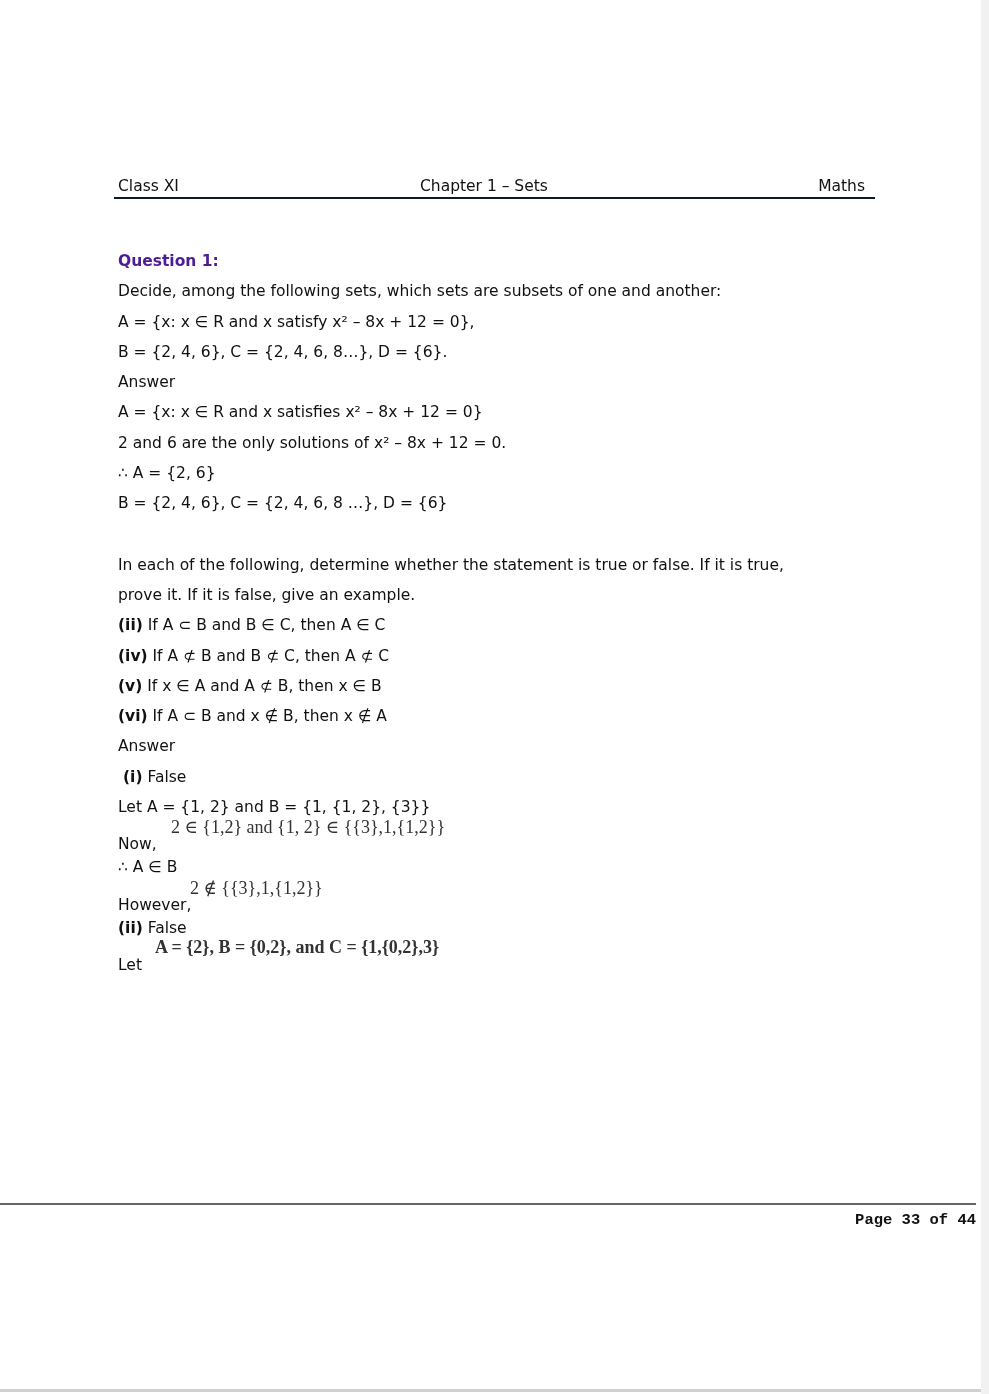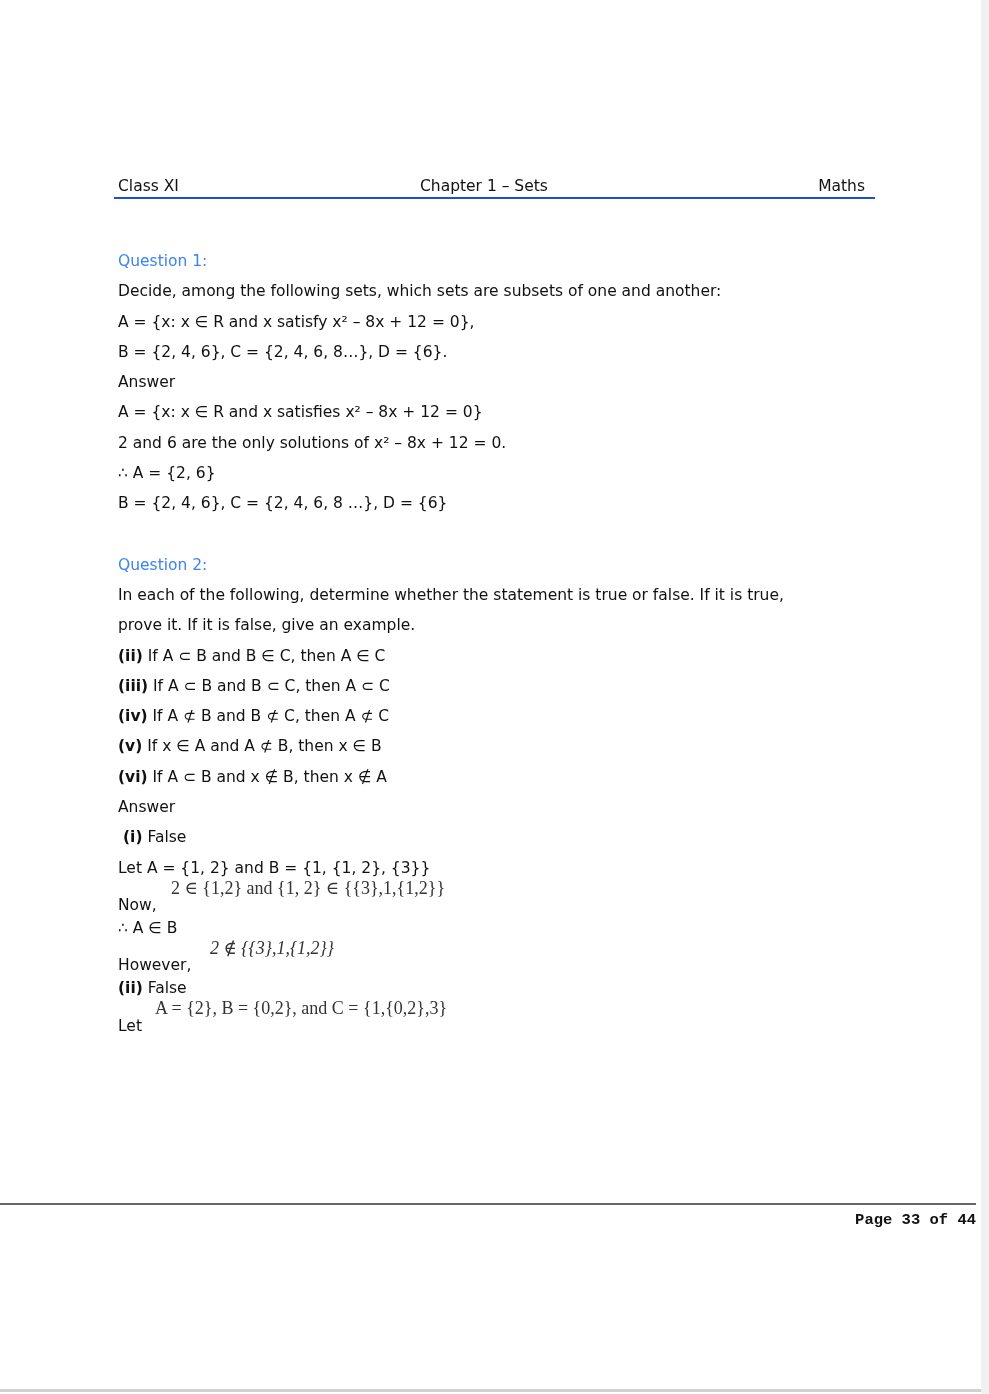--- a/index.html
+++ b/index.html
@@ -4,29 +4,29 @@
   <style>
     html, body { margin: 0; padding: 0; }
     body {
       width: 989px; height: 1394px; background: #ffffff; position: relative; overflow: hidden;
       font-family: "DejaVu Sans", "Liberation Sans", sans-serif; color: #111;
     }
     .right-margin { position: absolute; left: 981px; top: 0; width: 8px; height: 1394px; background: #f1f1f1; }
     .bottom-edge { position: absolute; left: 0; top: 1389px; width: 981px; height: 3px; background: #d0d0d0; }
 
     .header { position: absolute; left: 114px; top: 176px; width: 761px; height: 21px;
-      border-bottom: 2px solid #1d4ed8; font-size: 15.5px; }
+      border-bottom: 2px solid #0f172a; font-size: 15.5px; }
     .header span { position: absolute; top: 1px; }
     .h-left { left: 4px; }
     .h-center { left: 306px; }
     .h-right { right: 10px; }
 
     .content { position: absolute; left: 118px; top: 246px; width: 760px; font-size: 15.5px; }
     .line { height: 30.3px; line-height: 30.3px; white-space: nowrap; }
-    .qlabel { color: #3b82f6; font-weight: normal; }
+    .qlabel { color: #4c1d95; font-weight: bold; }
     .bold { font-weight: bold; }
     .gap { height: 31px; }
     .serif { font-family: "Liberation Serif", "DejaVu Serif", serif; font-size: 18px; color: #333; }
     .eqline { height: 30px; position: relative; }
     .eqline .lbl { position: absolute; left: 0; top: 13px; }
     .eqline .eq { position: absolute; top: -6px; }
 
     .footer-line { position: absolute; left: 0; top: 1203px; width: 976px; height: 2px; background: #666; }
     .footer { position: absolute; left: 0; top: 1211px; width: 976px; text-align: right;
       font-weight: bold; font-size: 15.5px; font-family: Liberation Mono, monospace; }
@@ -50,31 +50,26 @@
   <div class="line">A = {x: x ∈ R and x satisfy x² – 8x + 12 = 0},</div>
   <div class="line">B = {2, 4, 6}, C = {2, 4, 6, 8…}, D = {6}.</div>
   <div class="line">Answer</div>
   <div class="line">A = {x: x ∈ R and x satisfies x² – 8x + 12 = 0}</div>
   <div class="line">2 and 6 are the only solutions of x² – 8x + 12 = 0.</div>
   <div class="line">∴ A = {2, 6}</div>
   <div class="line">B = {2, 4, 6}, C = {2, 4, 6, 8 …}, D = {6}</div>
 
   <div class="gap"></div>
 
-  <div class="line qlabel">Question 2:</div>
   <div class="line">In each of the following, determine whether the statement is true or false. If it is true,</div>
   <div class="line">prove it. If it is false, give an example.</div>
 
   <div class="line">
     <span class="bold">(ii)</span>
     <span>If A ⊂ B and B ∈ C, then A ∈ C</span>
-  </div>
-  <div class="line">
-    <span class="bold">(iii)</span>
-    <span>If A ⊂ B and B ⊂ C, then A ⊂ C</span>
   </div>
   <div class="line">
     <span class="bold">(iv)</span>
     <span>If A ⊄ B and B ⊄ C, then A ⊄ C</span>
   </div>
   <div class="line">
     <span class="bold">(v)</span>
     <span>If x ∈ A and A ⊄ B, then x ∈ B</span>
   </div>
   <div class="line">
@@ -92,28 +87,28 @@
 
   <div class="eqline">
     <span class="lbl">Now,</span>
     <span class="eq serif" style="left:53px;">2 ∈ {1,2} and {1, 2} ∈ {{3},1,{1,2}}</span>
   </div>
 
   <div class="line">∴ A ∈ B</div>
 
   <div class="eqline">
     <span class="lbl">However,</span>
-    <span class="eq serif" style="left:92px;font-style:italic;">2 ∉ {{3},1,{1,2}}</span>
+    <span class="eq serif" style="left:72px;">2 ∉ {{3},1,{1,2}}</span>
   </div>
 
   <div class="line">
     <span class="bold">(ii)</span>
     <span>False</span>
   </div>
 
   <div class="eqline">
     <span class="lbl">Let</span>
-    <span class="eq serif" style="left:37px;">A = {2}, B = {0,2}, and C = {1,{0,2},3}</span>
+    <span class="eq serif" style="left:37px;font-weight:bold;">A = {2}, B = {0,2}, and C = {1,{0,2},3}</span>
   </div>
 </div>
 
 <div class="footer-line"></div>
 <div class="footer">Page 33 of 44</div>
 
 </body></html>

